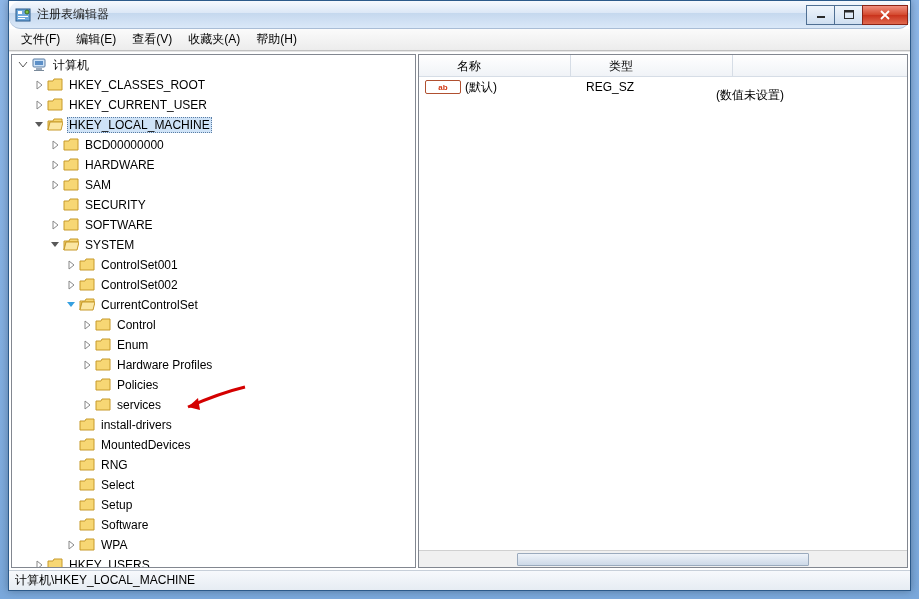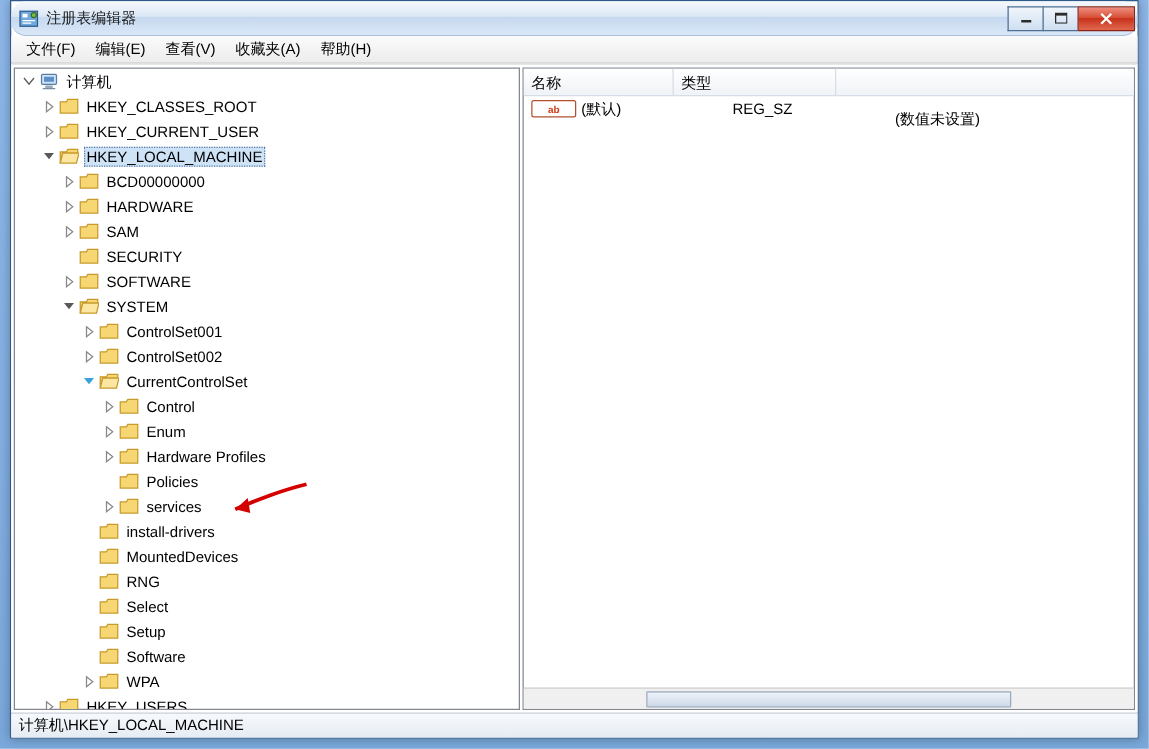--- a/index.html
+++ b/index.html
@@ -15,21 +15,21 @@
   .winbtn.close svg path{stroke:#fff;}
   .menubar { height:22px; background:linear-gradient(to bottom,#fbfbfb,#ececec); border-bottom:1px solid #c0c0c0; display:flex; align-items:center; padding:0 4px; gap:0;}
   .menuitem { padding:0 8px; cursor:default; }
   .client { flex:1; display:flex; background:#fff; min-height:0; border-top:1px solid #e6e6e6;}
   .treepanel { width:405px; border:1px solid #828790; margin:2px 2px 2px 2px; overflow:auto; position:relative; }
   .treepanel::-webkit-scrollbar,.listpanel .listbody::-webkit-scrollbar{width:17px;height:17px;}
   .treepanel::-webkit-scrollbar-thumb{background:#c2cdda;border:1px solid #8a99ab;}
   .treepanel::-webkit-scrollbar-track{background:#f0f0f0;}
   .listpanel { flex:1; border:1px solid #828790; margin:2px 2px 2px 0; display:flex; flex-direction:column; }
   .listheader { display:flex; height:22px; background:linear-gradient(to bottom,#fff,#f0f3f7); border-bottom:1px solid #d6dde6;}
-  .listheader .col { padding:3px 6px; border-right:1px solid #d6dde6; cursor:default; }
+  .listheader .col { padding:3px 6px; border-right:1px solid #d6dde6; cursor:default;margin-left:32px; }
   .col.name{width:120px;}
   .col.type{width:130px;}
   .col.data{flex:1;}
   .listbody { flex:1; overflow:auto; }
   .listrow { display:flex; height:20px; align-items:center; }
   .listrow .cell { padding:1px 6px; overflow:hidden; white-space:nowrap;}
   .cell.name{width:120px; display:flex; align-items:center; gap:4px;}
   .cell.type{width:130px;margin-left:41px;}
   .cell.data{flex:1;margin-top:16px;}
   .ab-icon { width:36px; height:14px; display:inline-flex; align-items:center; justify-content:center; background:#fff; border:1px solid #b05030; color:#d03a15; font-size:8px; font-weight:bold; border-radius:2px;}

